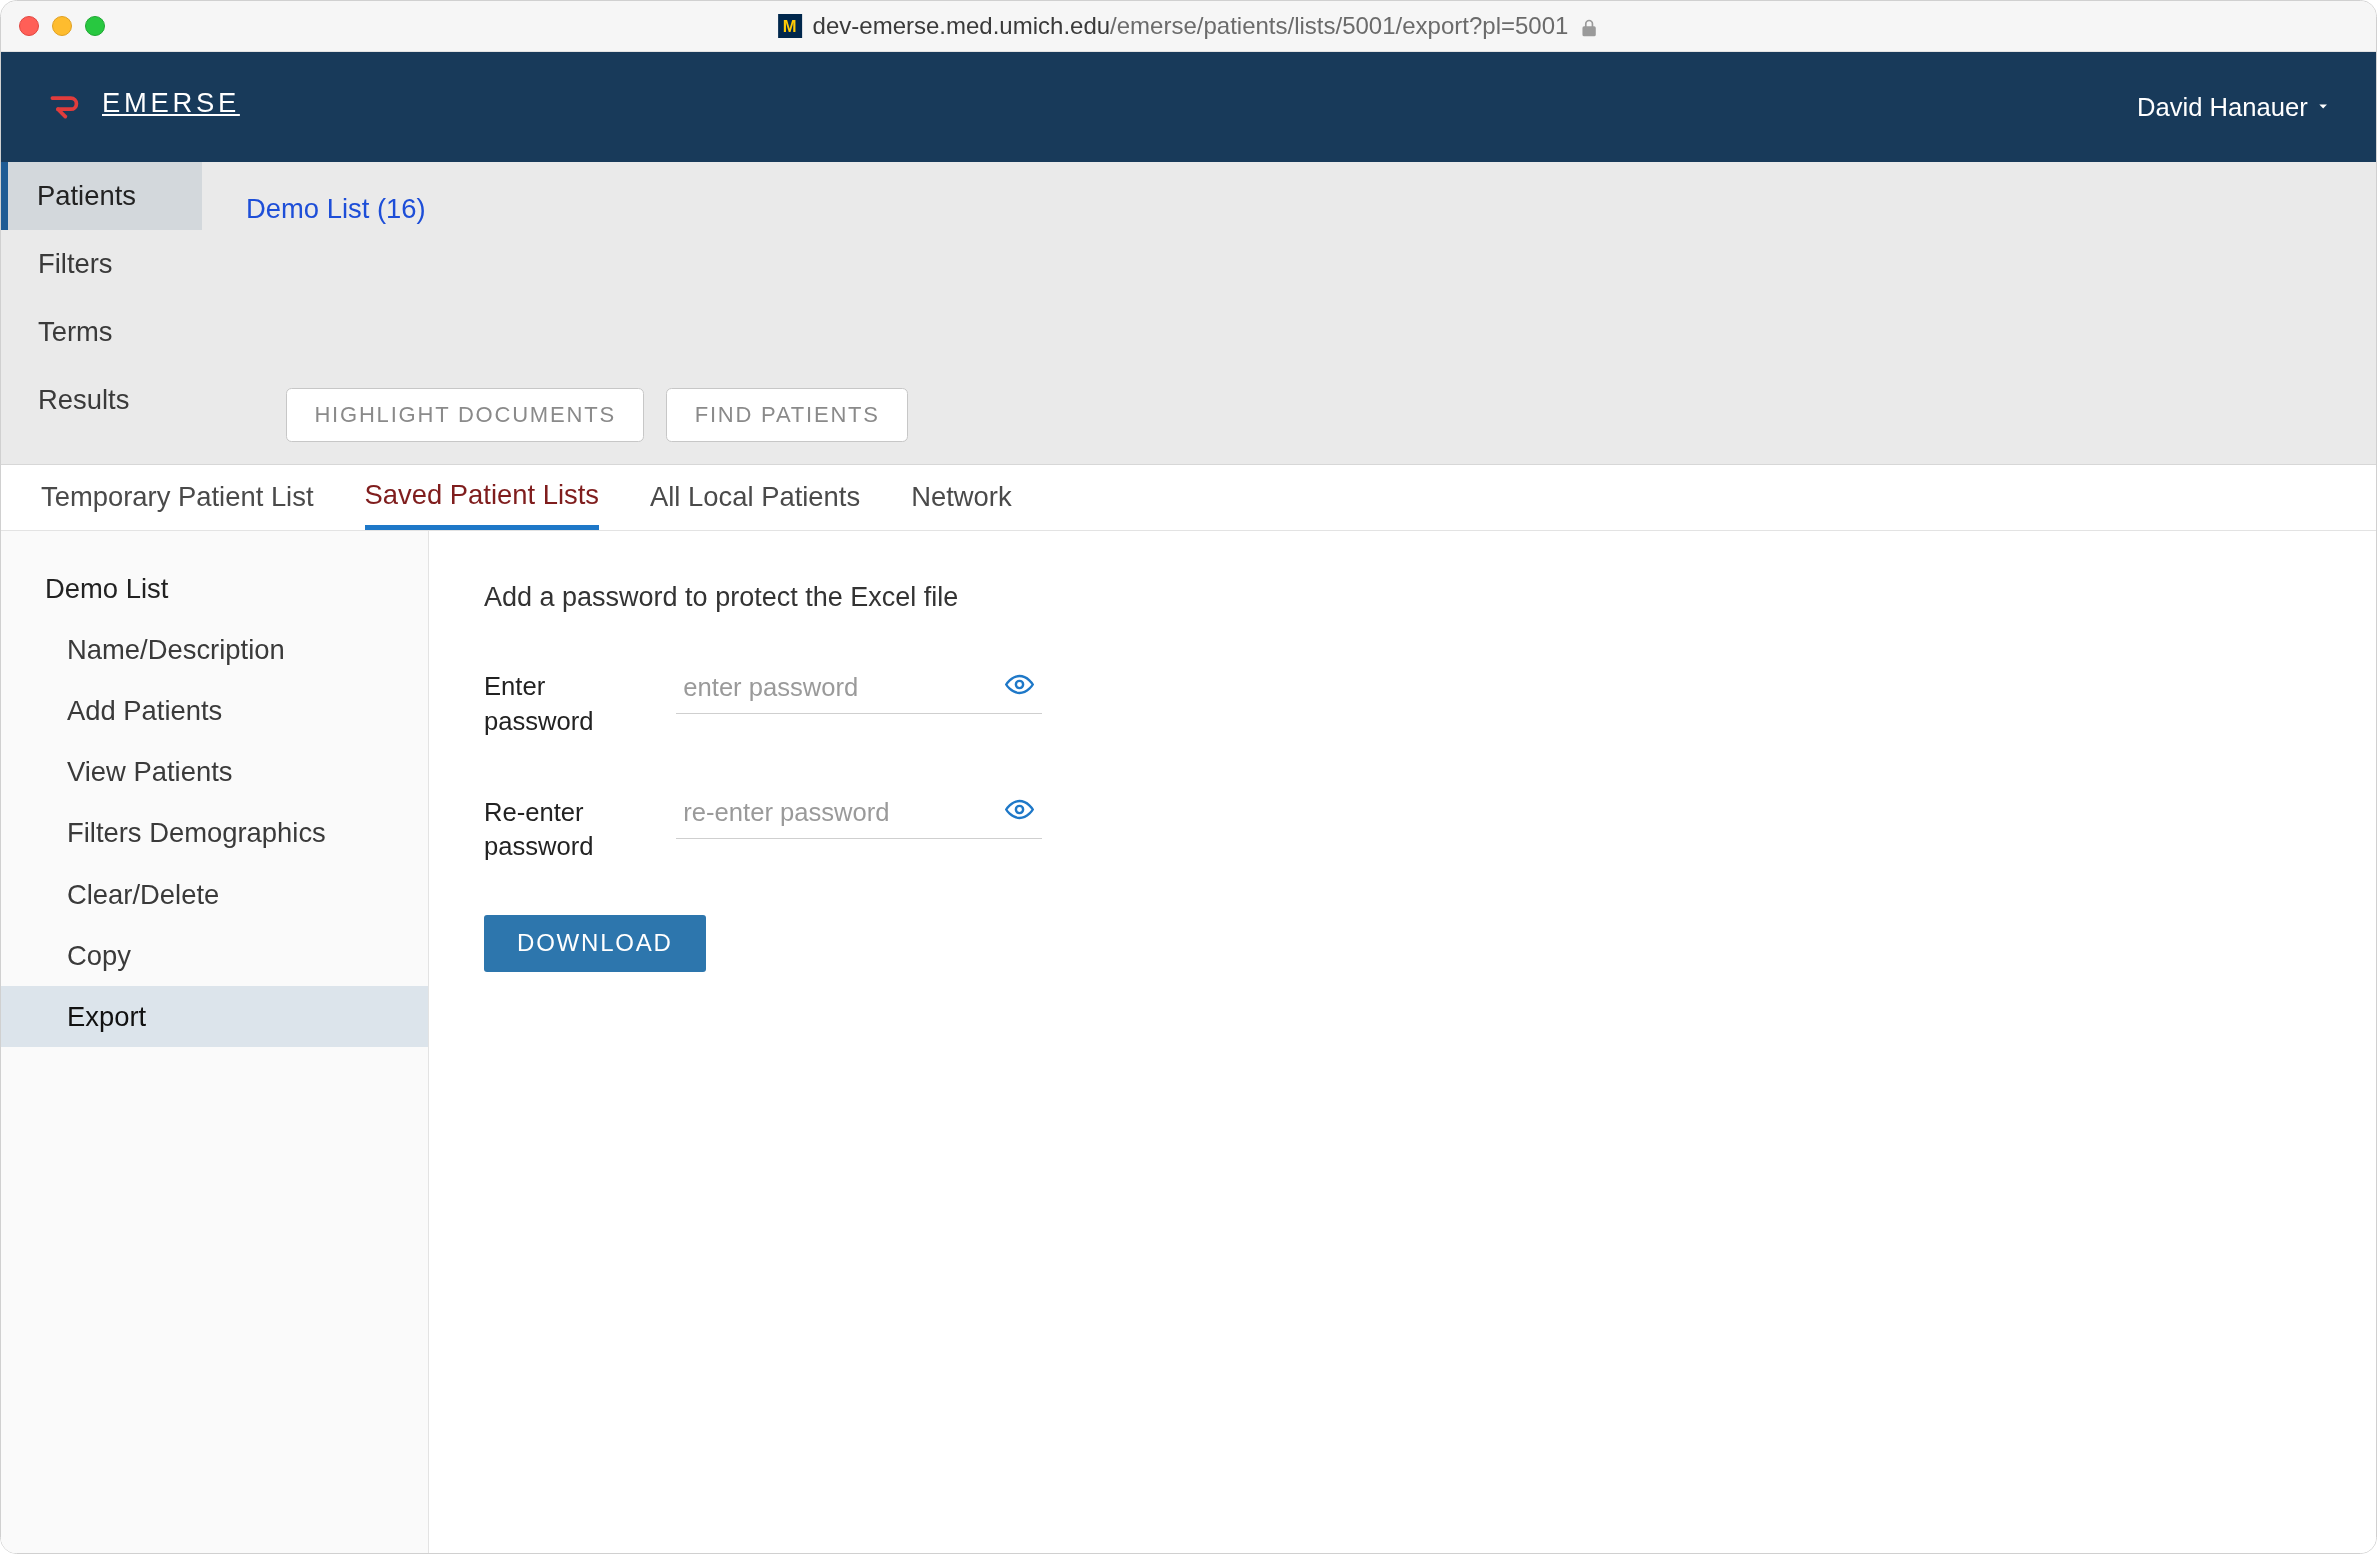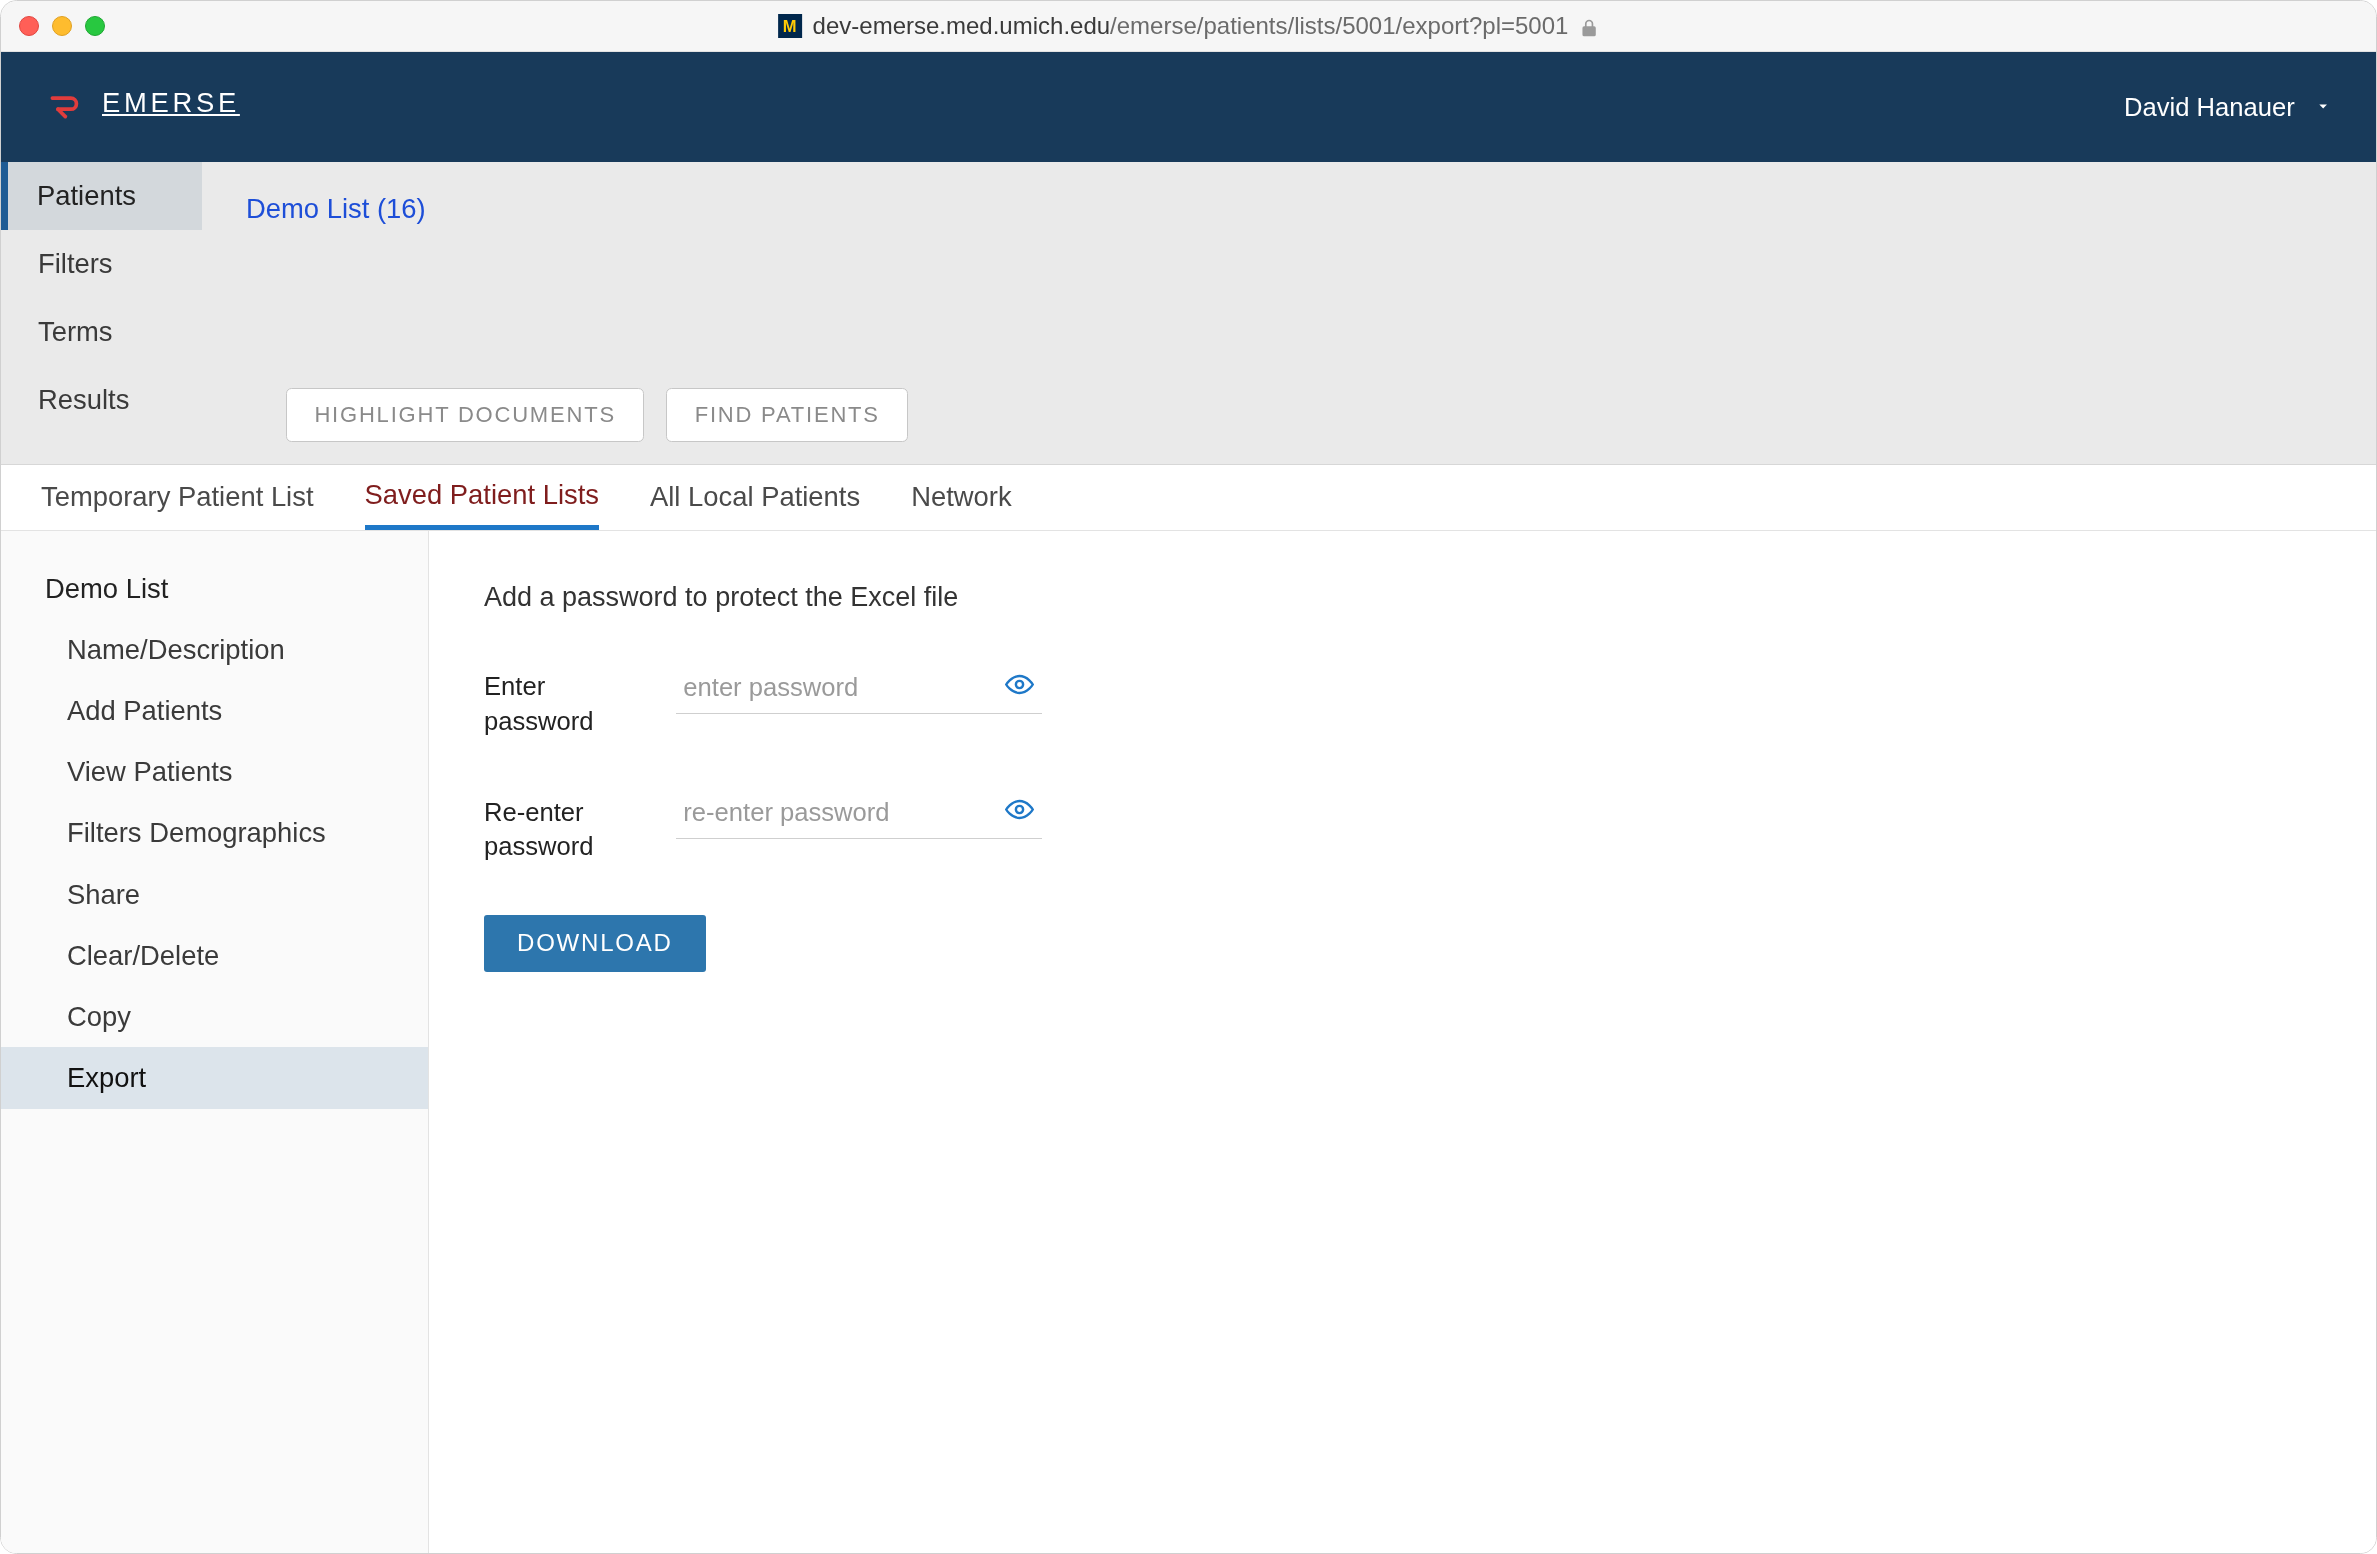--- a/index.html
+++ b/index.html
@@ -16,21 +16,21 @@
   .addr { position: absolute; left: 50%; transform: translateX(-50%); display: flex; align-items: center; gap: 11px; color: #6b6b6b; font-size: 24px; }
   .addr .domain { color: #3a3a3a; }
   .favicon { width: 24px; height: 24px; background: #00274c; display: inline-flex; align-items: center; justify-content: center; color: #ffcb05; font-size: 16.5px; font-weight: bold; }
   .lock { width: 20px; height: 20px; color: #9a9a9a; }
 
   
   .appheader { height: 110px; background: #183a5a; display: flex; align-items: center; padding: 0 44px; justify-content: space-between; color: #fff; }
   .brand { display: flex; align-items: flex-start; gap: 20px; text-decoration: underline; }
   .brand-logo { color: #e13c3c; }
   .brand-name { font-size: 27.4px; letter-spacing: 3.7px; font-weight: 500; }
-  .usermenu { display: flex; align-items: center; gap: 19px; font-size: 25.6px; cursor: pointer; }
+  .usermenu { display: flex; align-items: center; gap: 6px; font-size: 25.6px; cursor: pointer; }
 
   
   .navarea { background: #eaeaea; display: flex; flex-direction: column; border-bottom: 0.9px solid #d7d7d7; }
   .navrow { display: flex; }
   .leftnav { width: 201px; display: flex; flex-direction: column; }
   .leftnav-item { height: 68px; display: flex; align-items: center; padding: 0 37px; font-size: 27.4px; color: #3a3a3a; cursor: pointer; }
   .leftnav-item.active { background: #d3d8dc; border-left: 7.3px solid #1e5b94; padding-left: 29px; color: #222; font-weight: 500; }
   .crumbcell { flex: 1; padding: 31px 44px 0 44px; font-size: 27.4px; color: #1d4ed8; }
   .actionrow { display: flex; gap: 22px; padding: 0 0 22px 241px; margin-top: -46px; margin-left: 44px; }
   .ghostbtn { border: 1.8px solid #c7c7c7; background: #fff; color: #8a8a8a; font-size: 22px; letter-spacing: 1.8px; padding: 12.8px 27.4px; border-radius: 5.5px; cursor: pointer; }
@@ -127,21 +127,20 @@
     <div class="subtab">Network</div>
   </div>
 
   <div class="body">
     <div class="sidepanel">
       <div class="side-title">Demo List</div>
       <div class="side-item">Name/Description</div>
       <div class="side-item">Add Patients</div>
       <div class="side-item">View Patients</div>
       <div class="side-item">Filters Demographics</div>
-      <div class="side-item">Share</div>
       <div class="side-item">Clear/Delete</div>
       <div class="side-item">Copy</div>
       <div class="side-item active">Export</div>
     </div>
 
     <div class="content">
       <div class="content-heading">Add a password to protect the Excel file</div>
 
       <div class="field">
         <div class="field-label">Enter password</div>

